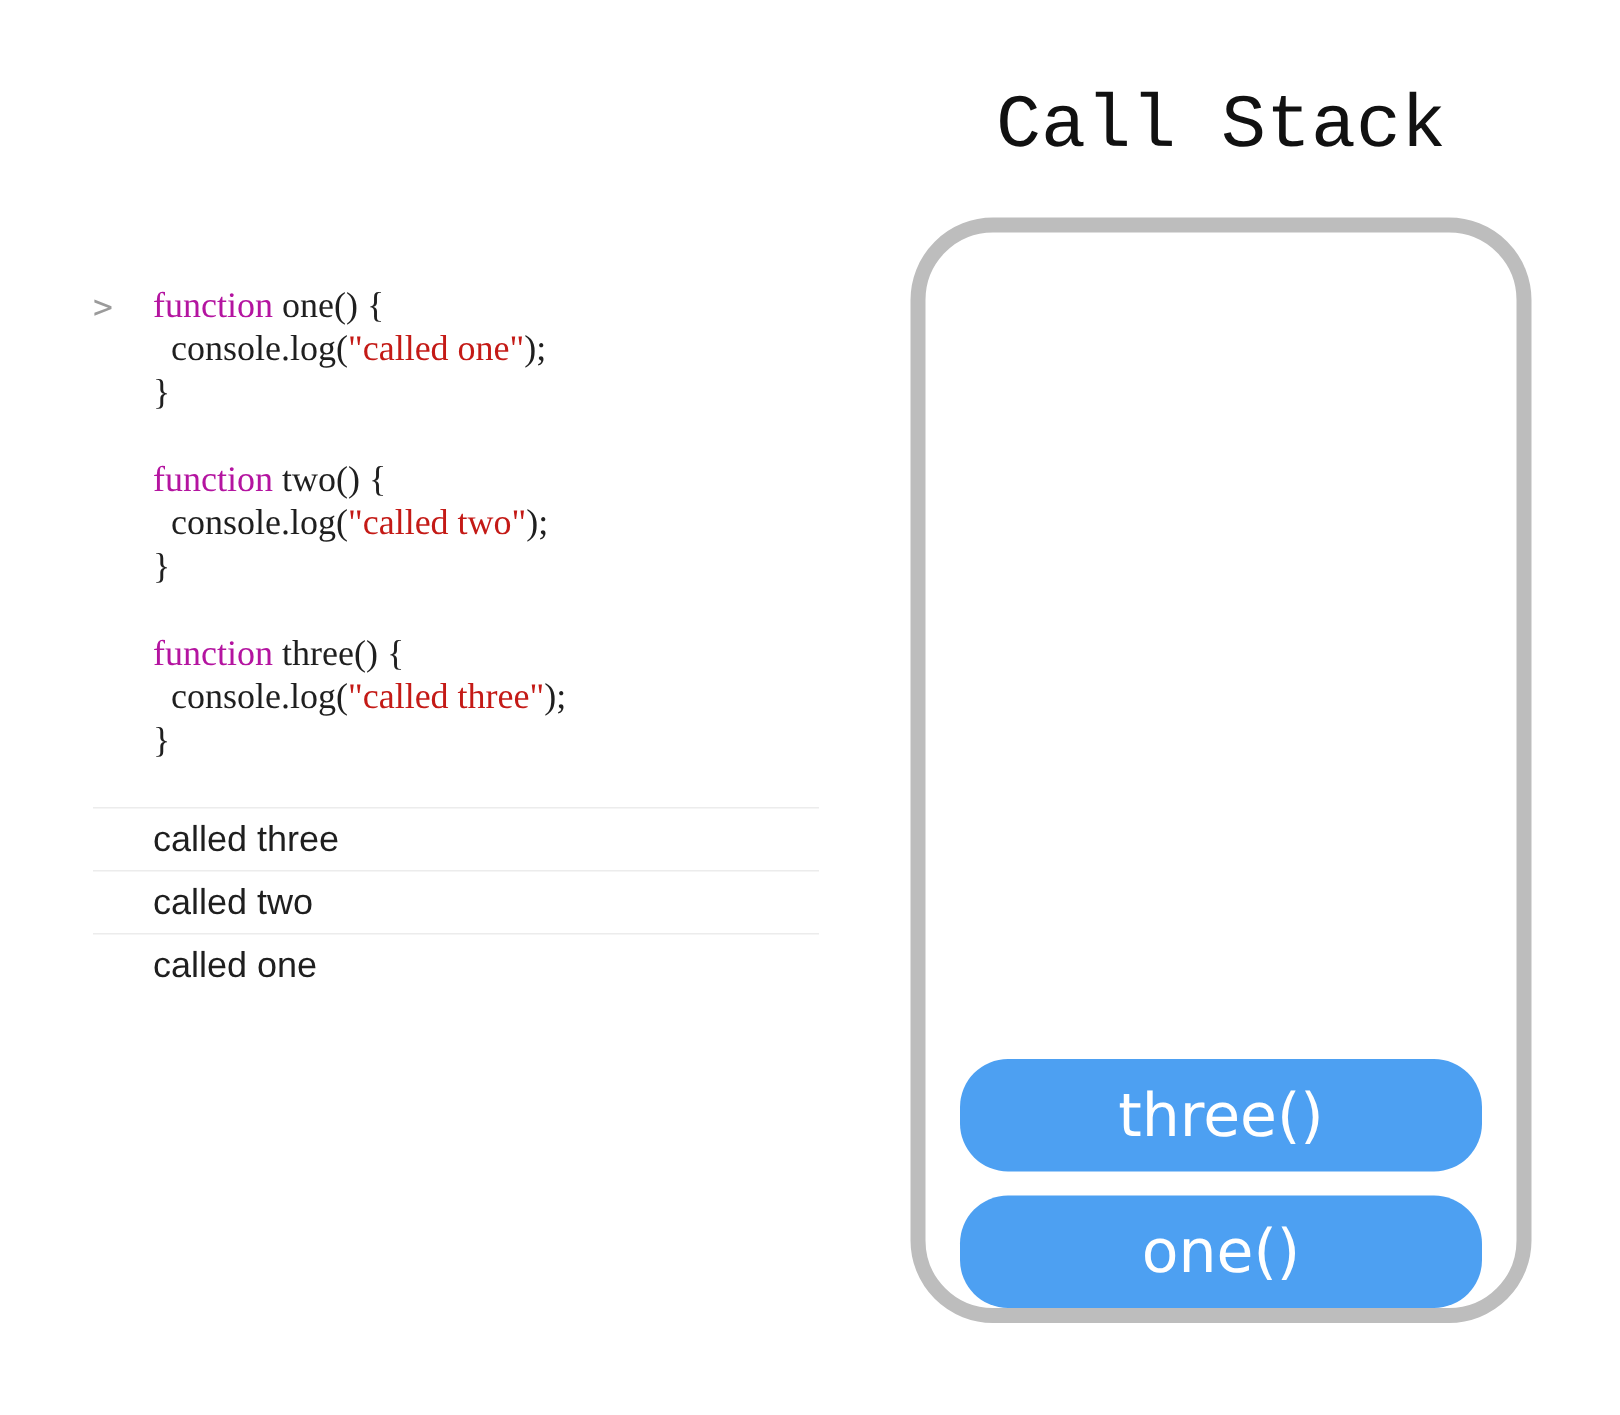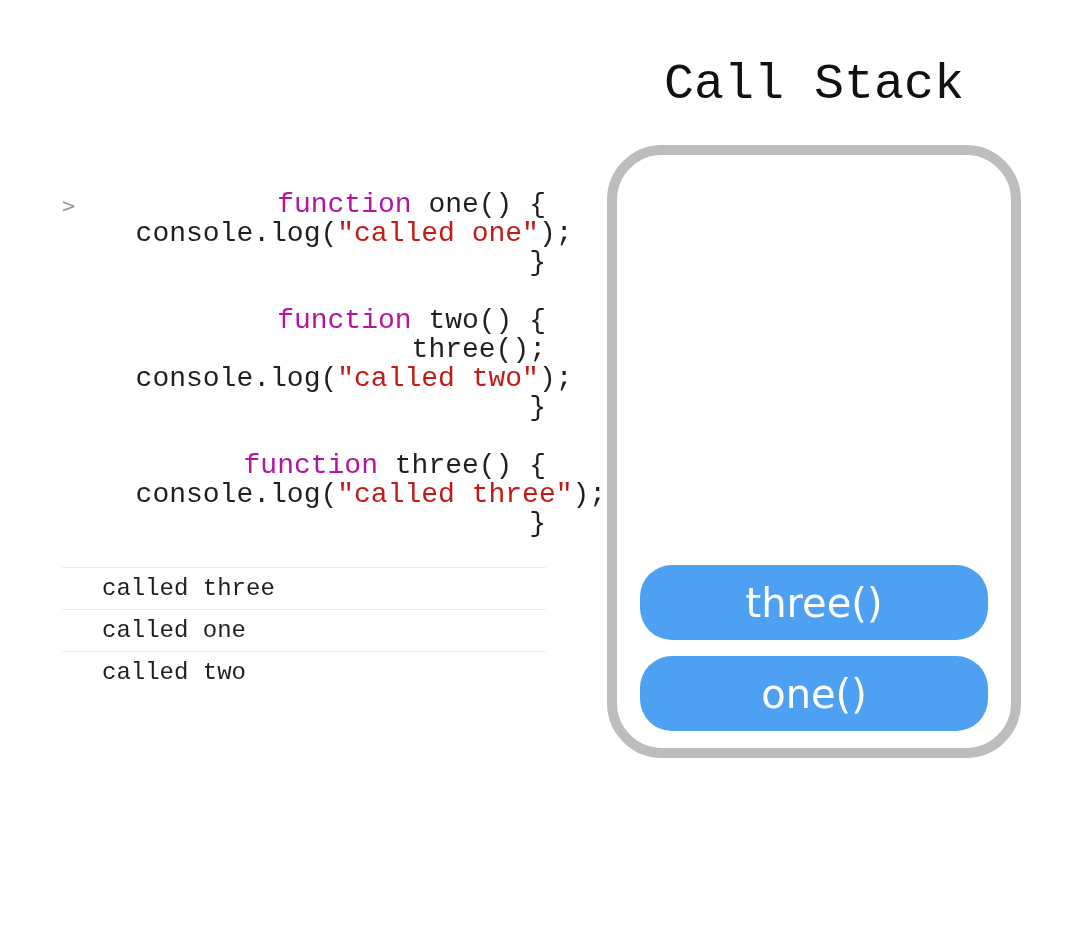--- a/index.html
+++ b/index.html
@@ -19,68 +19,66 @@
   }
   .prompt {
     position: absolute;
     left: 0; top: 1px;
     font-family: "DejaVu Sans Mono", monospace;
     font-size: 22px; line-height: 29px;
     color: var(--prompt, #9b9b9b);
   }
   .code { margin-left: 40px; }
   .code-line {
-    font-family: Liberation Mono, monospace;
-    font-size: 28px; line-height: 29px;
+    font-family: Liberation Serif, serif;
+    font-size: 24px; line-height: 29px;
     color: var(--code-text, #1f1f1f);
     white-space: pre;
-    text-align: right;
   }
   .code-block { margin-bottom: 29px; }
   .tok-kw  { color: var(--keyword, #b414a0); }
   .tok-str { color: var(--string, #c41a16); }
 
   .outputs { margin-top: 7px; width: 484px; }
   .output-row {
     height: 42px;
     box-sizing: border-box;
     border-top: 1px solid var(--divider, #ececec);
     padding-left: 40px;
-    font-family: Liberation Mono, monospace;
+    font-family: Liberation Sans, sans-serif;
     font-size: 24px; line-height: 41px;
     color: var(--code-text, #1f1f1f);
     white-space: pre;
   }
 
   
   .stack-title {
     position: absolute;
     left: 607px; top: 56px;
     width: 414px;
     margin: 0;
     text-align: center;
     font-size: 50px;
     font-weight: 400;
     color: #111111;
     font-family: Liberation Mono, monospace;
   }
   .stack-container {
     position: absolute;
     left: 607px; top: 145px;
-    width: 414px; height: 613px;
+    width: 414px; height: 737px;
     box-sizing: border-box;
     border: 10px solid var(--container-border, #bdbdbd);
     border-radius: 55px;
     background: #ffffff;
     display: flex;
     flex-direction: column;
     justify-content: flex-end;
     align-items: center;
     gap: 16px;
-    padding-bottom: 17px;
   }
   .stack-frame {
     width: 348px; height: 75px;
     border-radius: 32px;
     background: var(--pill-blue, #4da0f2);
     color: #ffffff;
     display: flex;
     align-items: center;
     justify-content: center;
     font-size: 40px;
@@ -98,37 +96,36 @@
     <div class="code">
 
       <div class="code-block">
         <div class="code-line"><span class="tok-kw">function</span><span> one() {</span></div>
         <div class="code-line"><span>  console.log(</span><span class="tok-str">"called one"</span><span>);</span></div>
         <div class="code-line"><span>}</span></div>
       </div>
 
       <div class="code-block">
         <div class="code-line"><span class="tok-kw">function</span><span> two() {</span></div>
-        <div class="code-line"><span>  three();</span></div>
         <div class="code-line"><span>  console.log(</span><span class="tok-str">"called two"</span><span>);</span></div>
         <div class="code-line"><span>}</span></div>
       </div>
 
       <div class="code-block">
         <div class="code-line"><span class="tok-kw">function</span><span> three() {</span></div>
         <div class="code-line"><span>  console.log(</span><span class="tok-str">"called three"</span><span>);</span></div>
         <div class="code-line"><span>}</span></div>
       </div>
 
     </div>
 
     <div class="outputs">
       <div class="output-row">called three</div>
+      <div class="output-row">called two</div>
       <div class="output-row">called one</div>
-      <div class="output-row">called two</div>
     </div>
   </section>
 
   <h1 class="stack-title">Call Stack</h1>
 
   <div class="stack-container">
     <div class="stack-frame">
         <span>three()</span>
       </div>
     <div class="stack-frame">

